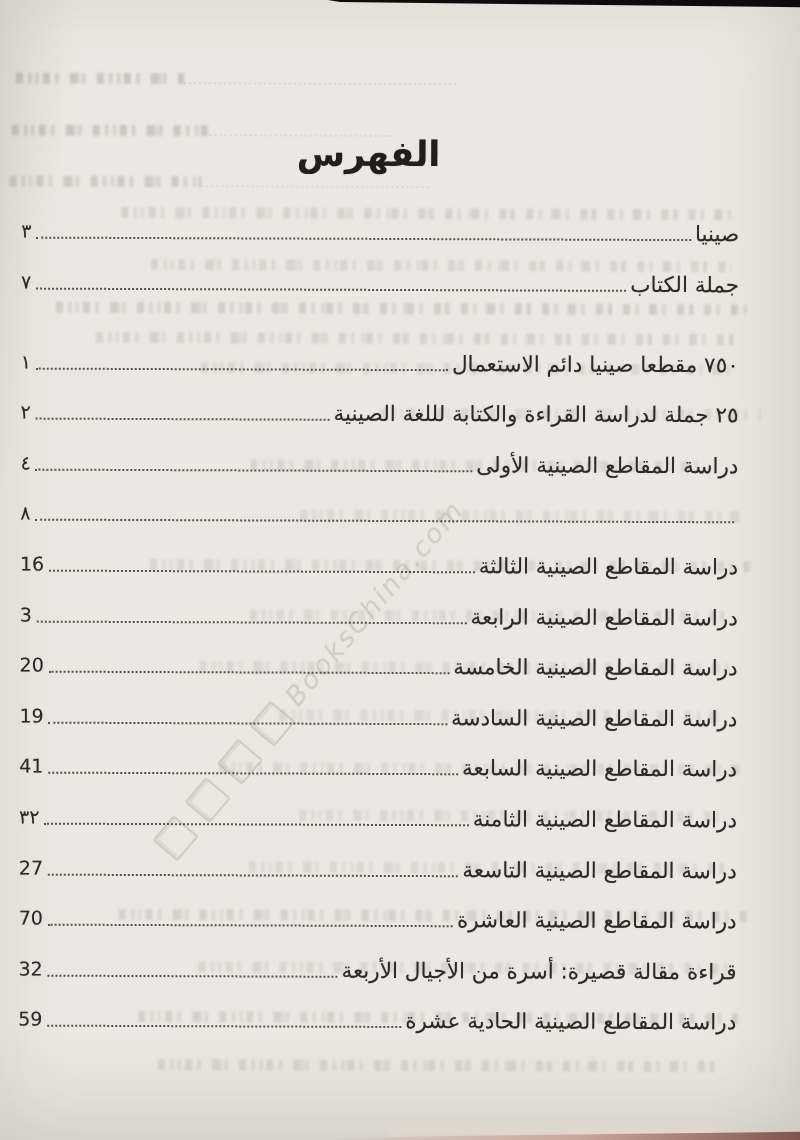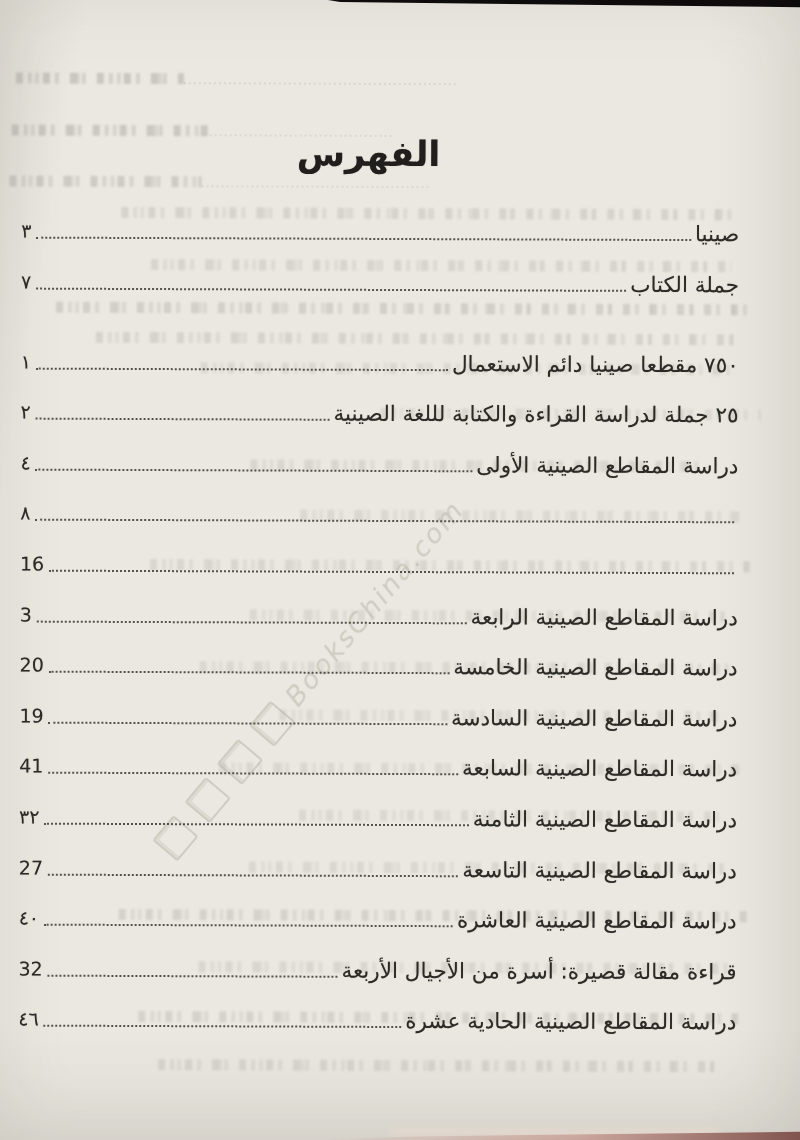--- a/index.html
+++ b/index.html
@@ -177,20 +177,21 @@
     <span class="leader"></span>
     <span class="toc-page">٤</span>
   </div>
 
   <div class="toc-row">
     <span class="leader"></span>
     <span class="toc-page">٨</span>
   </div>
 
   <div class="toc-row">
+    <span class="toc-label">دراسة المقاطع الصينية الثالثة</span>
     <span class="leader"></span>
     <span class="toc-page">16</span>
   </div>
 
   <div class="toc-row">
     <span class="toc-label">دراسة المقاطع الصينية الرابعة</span>
     <span class="leader"></span>
     <span class="toc-page">3</span>
   </div>
 
@@ -220,33 +221,33 @@
 
   <div class="toc-row">
     <span class="toc-label">دراسة المقاطع الصينية التاسعة</span>
     <span class="leader"></span>
     <span class="toc-page">27</span>
   </div>
 
   <div class="toc-row">
     <span class="toc-label">دراسة المقاطع الصينية العاشرة</span>
     <span class="leader"></span>
-    <span class="toc-page">٤٠</span>
+    <span class="toc-page">70</span>
   </div>
 
   <div class="toc-row">
     <span class="toc-label">قراءة مقالة قصيرة: أسرة من الأجيال الأربعة</span>
     <span class="leader"></span>
     <span class="toc-page">32</span>
   </div>
 
   <div class="toc-row">
     <span class="toc-label">دراسة المقاطع الصينية الحادية عشرة</span>
     <span class="leader"></span>
-    <span class="toc-page">٤٦</span>
+    <span class="toc-page">59</span>
   </div>
 </div>
 
   </div>
 </div>
 
 <div class="top-edge"></div>
 <div class="bottom-glow"></div>
 <div class="bottom-edge"></div>
 

